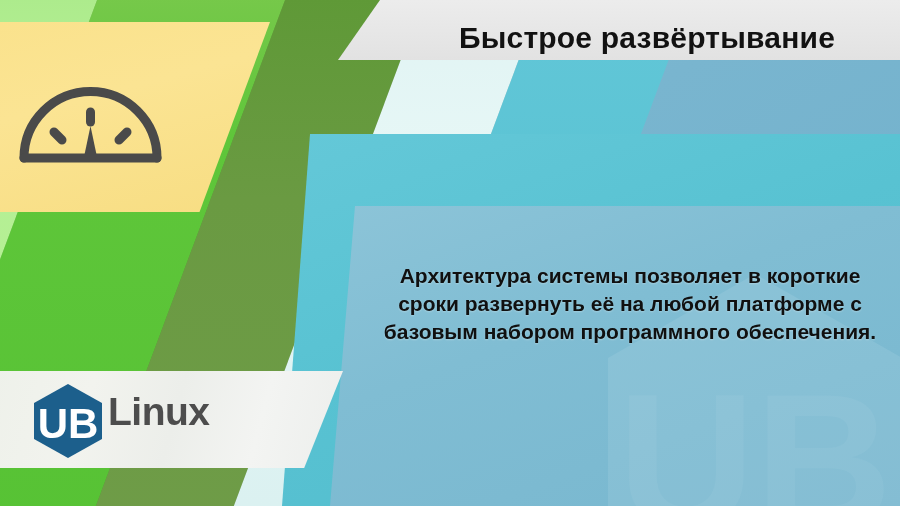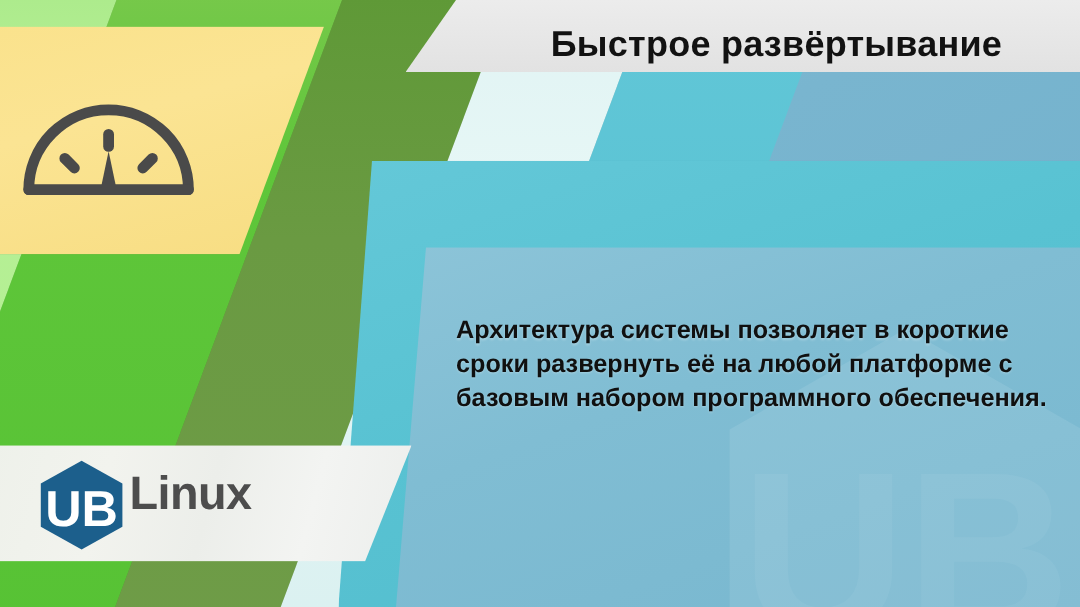--- a/index.html
+++ b/index.html
@@ -136,21 +136,21 @@
     height: 360px;
     opacity: 0.16;
     pointer-events: none;
   }
 
   .body-text {
     position: absolute;
     left: 380px;
     top: 262px;
     width: 500px;
-    text-align: left;
+    text-align: center;
     font-size: 21px;
     font-weight: bold;
     line-height: 28px;
     color: #101010;
     text-shadow: 0 1px 2px rgba(255,255,255,0.28);
   }
 
   
   .icon-card {
     position: absolute;

